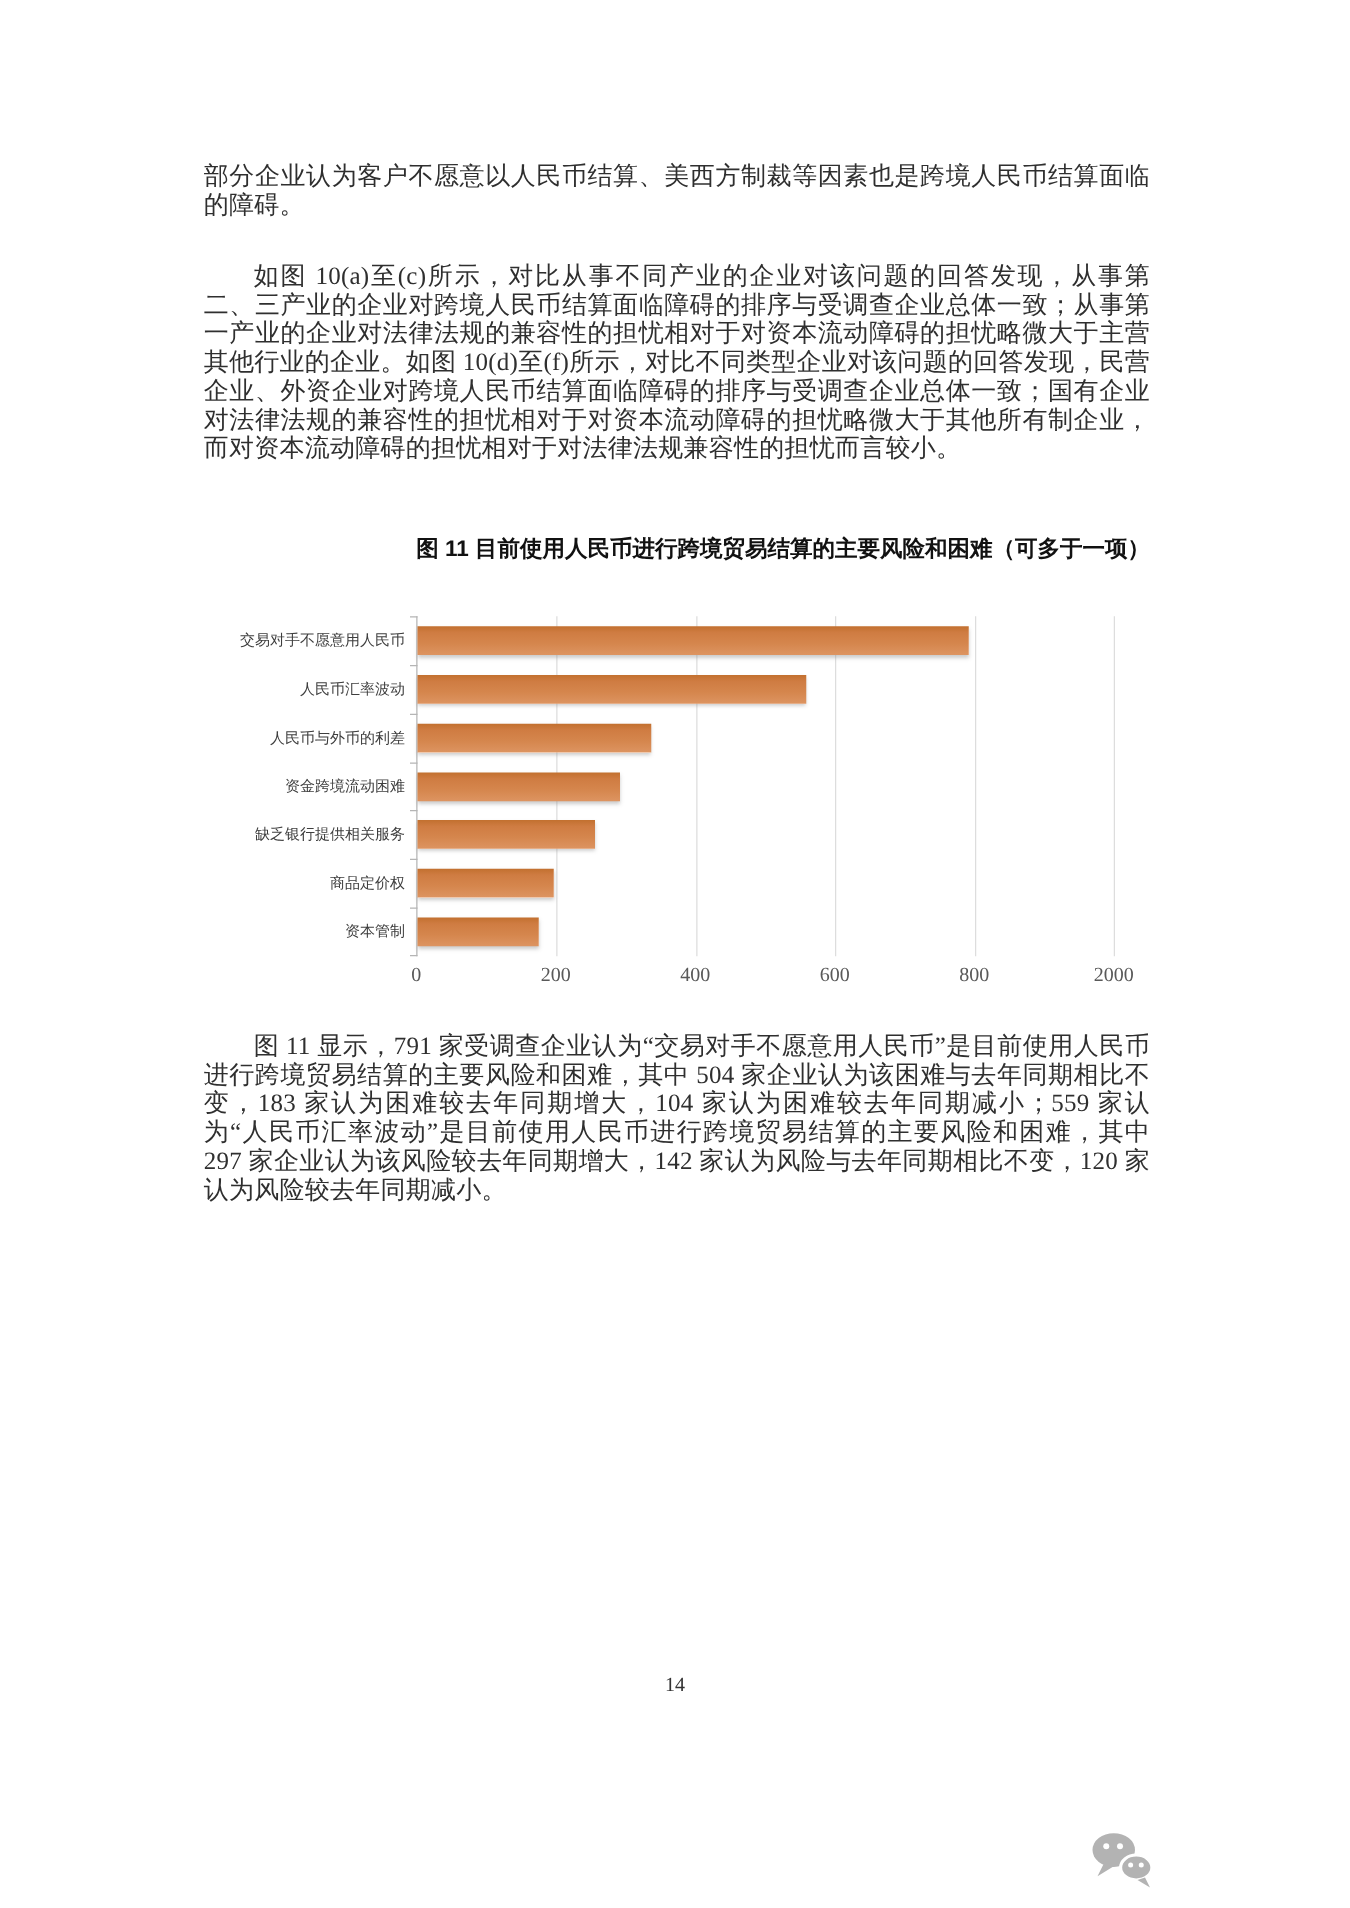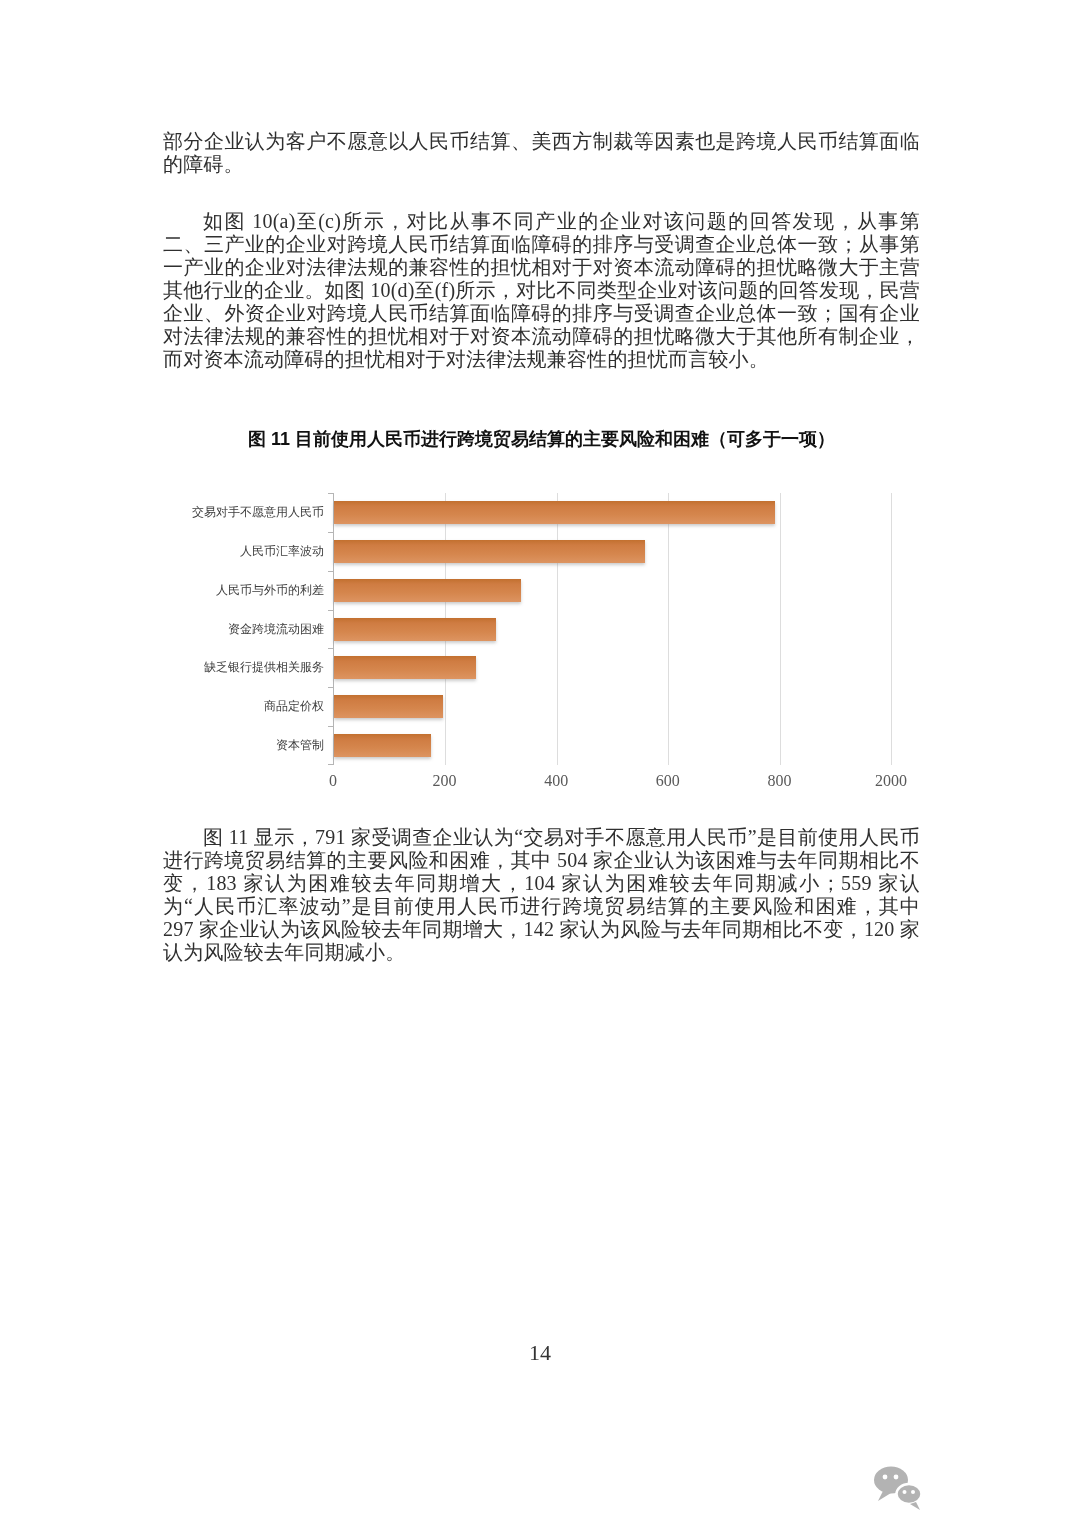--- a/index.html
+++ b/index.html
@@ -12,21 +12,21 @@
   .content {
     position:absolute; left:163px; top:130px; width:757px;
   }
   .para {
     font-size:20px; line-height:23px; text-align:justify;
     color:#2f2f2f; letter-spacing:0.2px;
   }
   .para.indent { text-indent:2em; }
   #para2 { margin-top:34px; }
   .figure-title {
-    margin-top:56px; text-align:center;
+    margin-top:56px; text-align:right;
     font-family:"Liberation Sans","DejaVu Sans",sans-serif;
     font-weight:bold; font-size:18px; color:#111111;
   }
   
   .chart { margin-top:42px; margin-left:4px; width:724px; }
   .chart-flex { display:flex; }
   .labels-col { width:166px; height:272px; display:flex; flex-direction:column; }
   .cat-label {
     flex:1; display:flex; align-items:center; justify-content:flex-end;
     padding-right:9px;
@@ -49,21 +49,21 @@
   .x-axis-row { position:relative; margin-left:166px; width:558px; height:24px; margin-top:7px; }
   .xtick {
     position:absolute; transform:translateX(-50%);
     font-family:"Liberation Serif","DejaVu Serif",serif;
     font-size:16px; color:#595959;
   }
   #para3 { margin-top:30px; }
   
   .page-number {
     position:absolute; top:1340px; left:0; width:1080px;
-    text-align:center; font-size:22px; color:#333333;
+    text-align:center; font-size:16px; color:#333333;
   }
   .watermark {
     position:absolute; top:1464px; right:22px;
     display:flex; align-items:center; gap:12px;flex-direction:column;
   }
   .watermark-text {
     font-family:"Liberation Sans","DejaVu Sans",sans-serif;
     font-size:30px; color:#bcbcbc; letter-spacing:2px; white-space:nowrap;
   }
 </style>

